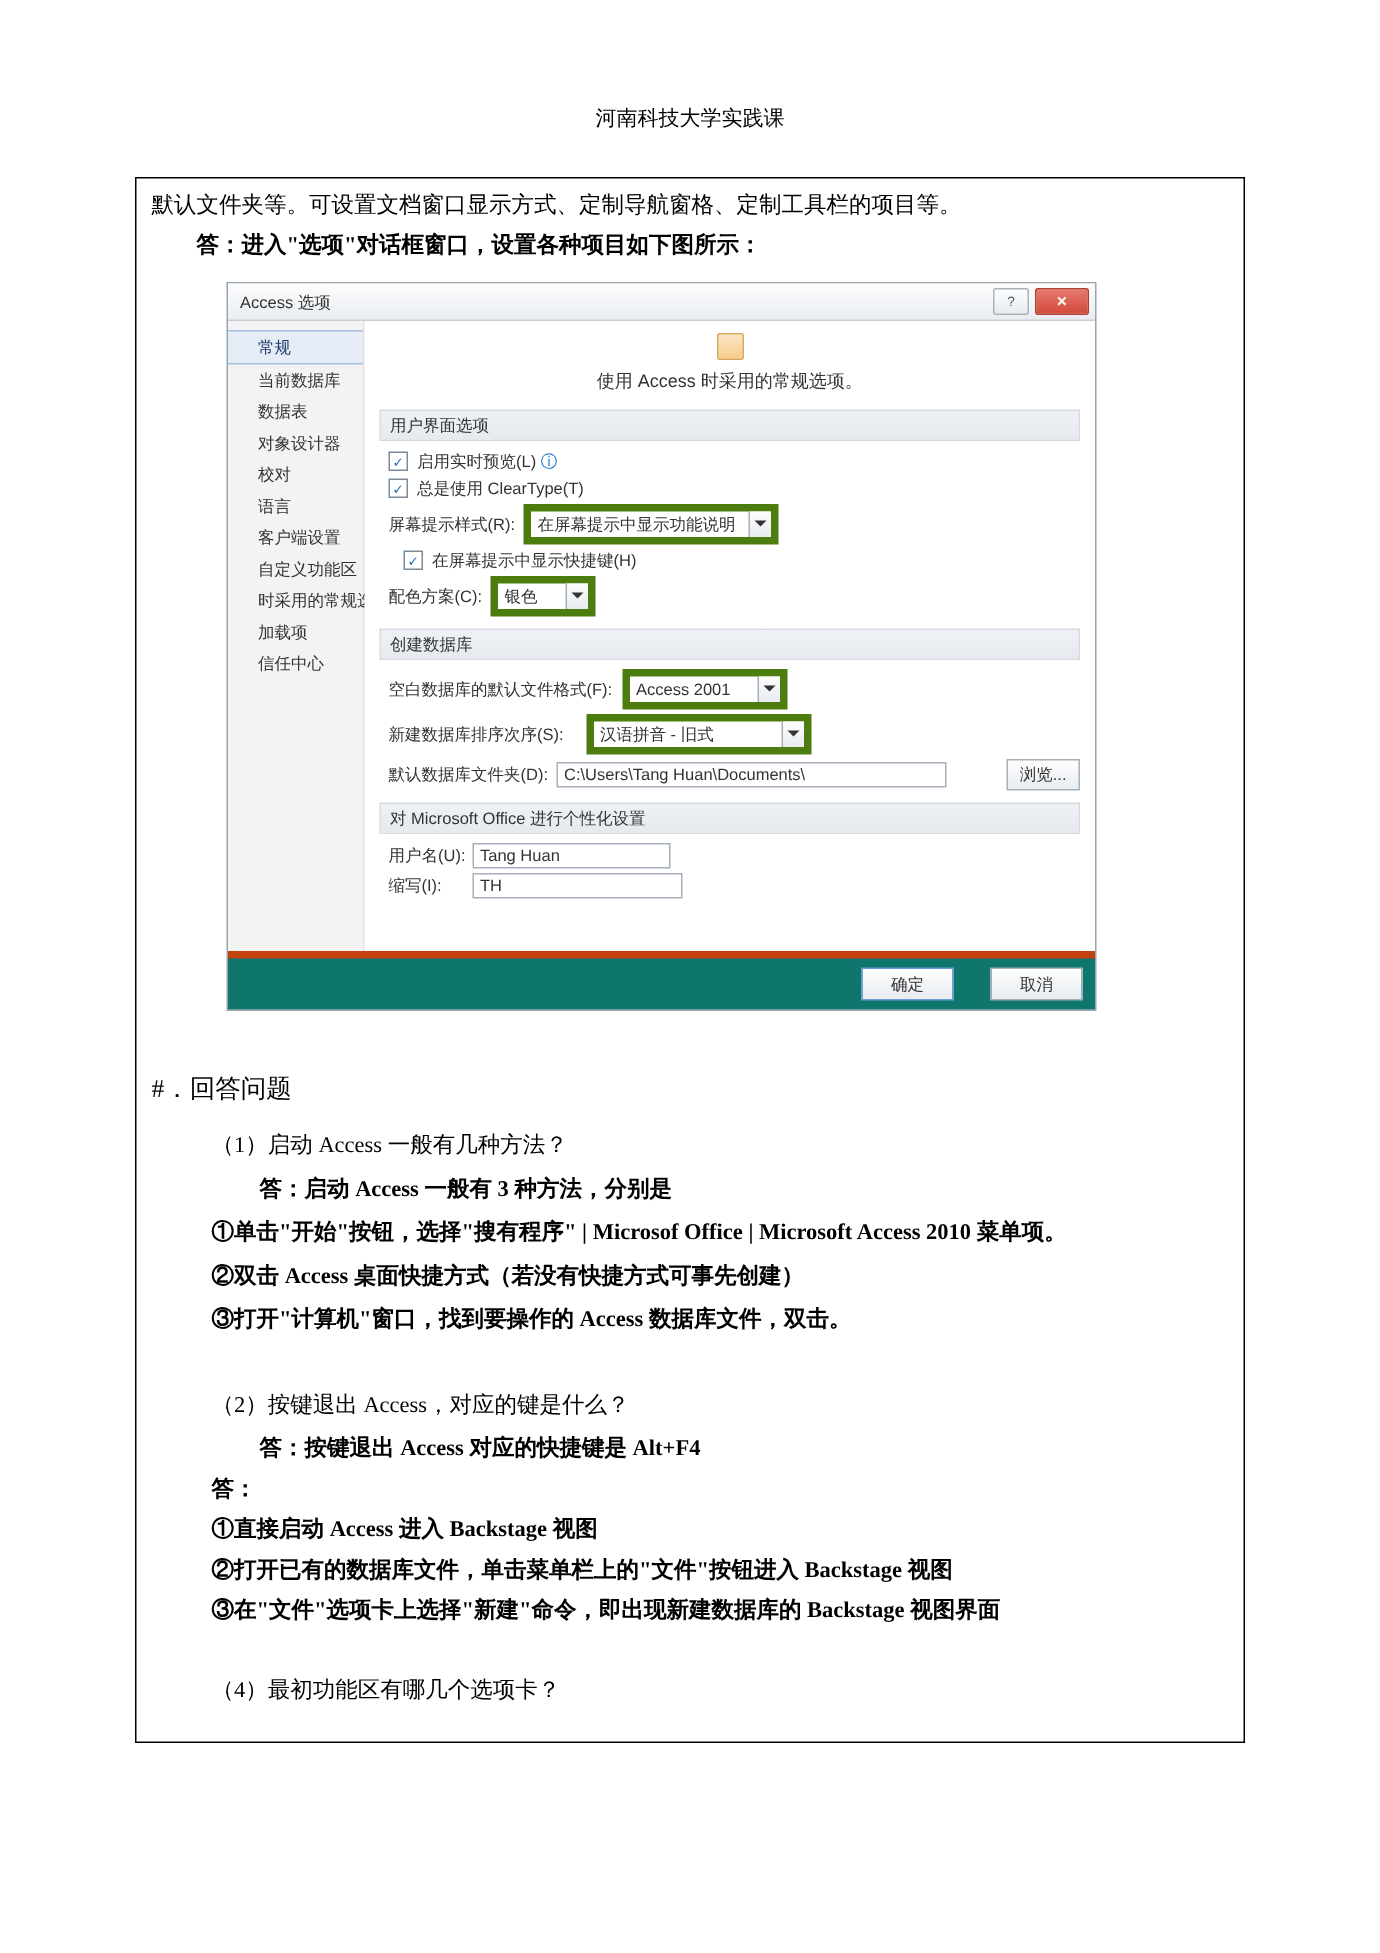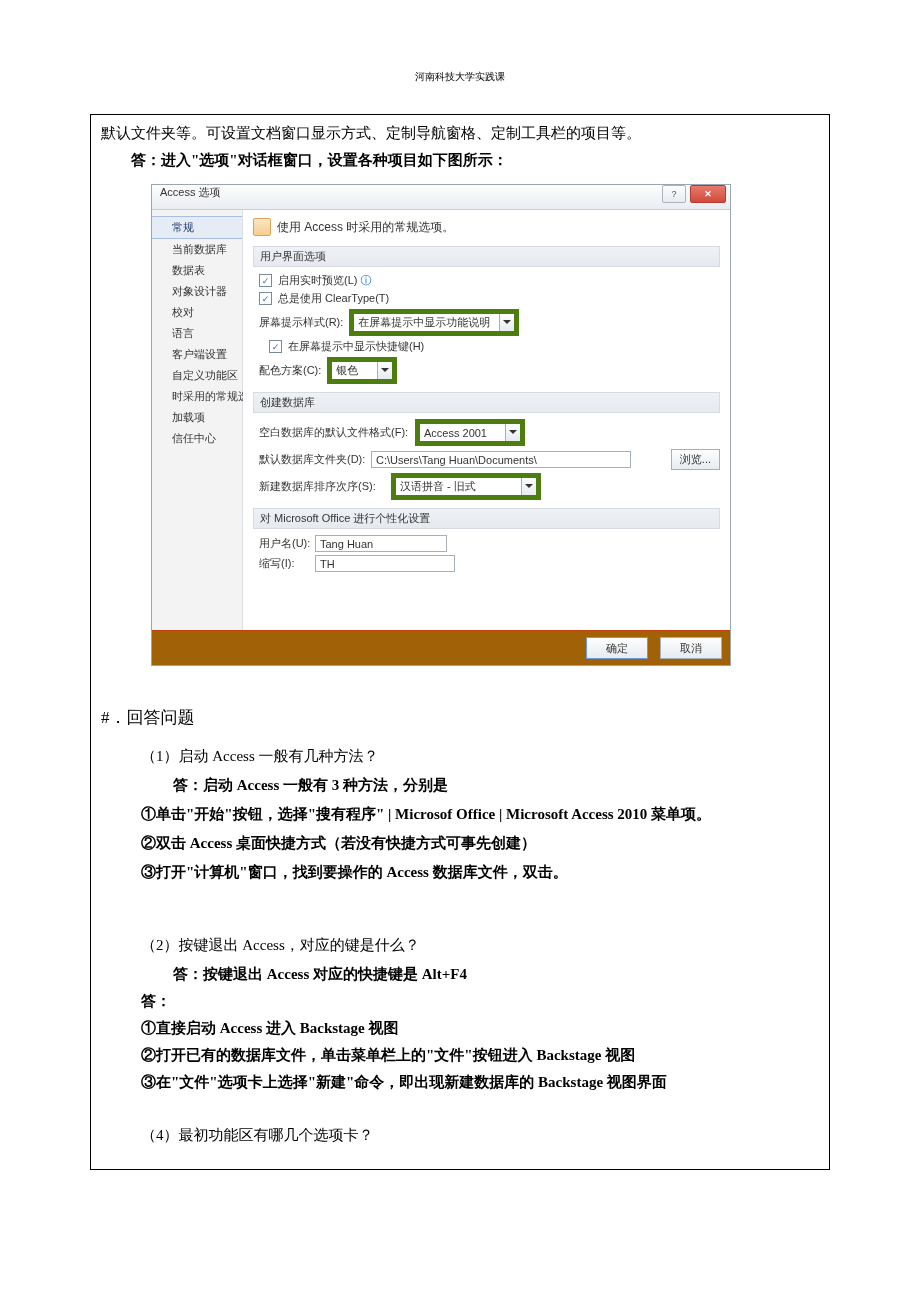--- a/index.html
+++ b/index.html
@@ -11,21 +11,21 @@
     color: #000;
     width: 920px;
   }
   .page {
     width: 920px;
     padding: 70px 100px 40px 100px;
     box-sizing: border-box;
   }
   .header-title {
     text-align: center;
-    font-size: 10px;
+    font-size: 14px;
     margin-bottom: 30px;
   }
   .doc-box {
     border: 1px solid #000;
     padding: 5px 10px 20px 10px;
     margin: 0 -10px;
   }
   .text-line {
     font-size: 15px;
     line-height: 1.8;
@@ -39,20 +39,21 @@
     background: #f7f7f7;
     font-family: "Microsoft YaHei", "SimSun", sans-serif;
     font-size: 11px;
     color: #333;
     position: relative;
   }
   
   .dlg-titlebar {
     height: 24px;
     display: flex;
+    align-items: center;
     justify-content: space-between;
     background: linear-gradient(#fdfdfd, #e9edf2);
     border-bottom: 1px solid #c6ced6;
     padding: 0 4px 0 8px;
   }
   .dlg-titlebar .t-left { font-size: 11px; }
   .dlg-titlebar .t-right { display: flex; gap: 4px; }
   .win-btn {
     width: 22px; height: 16px;
     border: 1px solid #aab3bb;
@@ -92,20 +93,21 @@
     background: #fff;
     padding: 8px 10px;
     position: relative;
   }
   .dlg-head-row {
     display: flex;
     align-items: center;
     gap: 6px;
     margin-bottom: 10px;
     font-size: 12px;
+    flex-direction: column;
   }
   .dlg-head-row .icon-sq {
     width: 16px; height: 16px;
     background: linear-gradient(#fbe6c4,#f7cd8e);
     border: 1px solid #d9a556;
     border-radius: 2px;
   }
   .section-bar {
     background: linear-gradient(#eef1f5,#e6eaef);
     border: 1px solid #d7dbe0;
@@ -170,26 +172,26 @@
   .browse-btn {
     border: 1px solid #a5b0bb;
     background: linear-gradient(#fdfdfd,#e7ecf1);
     height: 19px;
     padding: 0 8px;
     display: inline-flex;
     align-items: center;
     font-size: 11px;
   }
   .dlg-buttons {
-    border-top: 1px solid #c2410c;
+    border-top: 5px solid #c2410c;
     padding: 6px 8px;
     display: flex;
     justify-content: flex-end;
-    gap: 12px;
-    background: #a16207;
+    gap: 24px;
+    background: #0f766e;
   }
   .dlg-btn {
     border: 1px solid #a5b0bb;
     background: linear-gradient(#fdfdfd,#e7ecf1);
     min-width: 60px;
     height: 20px;
     display: inline-flex;
     align-items: center;
     justify-content: center;
     font-size: 11px;
@@ -278,31 +280,31 @@
 
           <div class="section-bar" style="margin-top:8px">创建数据库</div>
           <div class="opt-row">
             <span class="opt-label" style="width:150px">空白数据库的默认文件格式(F):</span>
             <span class="combo" style="min-width:80px">
                 <span>Access 2001</span>
                 <span class="arrow"></span>
               </span>
           </div>
           <div class="opt-row">
-            <span class="opt-label" style="width:106px">默认数据库文件夹(D):</span>
-            <span class="txt-box" style="width:260px">C:\Users\Tang Huan\Documents\</span>
-            <span style="flex:1"></span>
-            <span class="browse-btn">浏览...</span>
-          </div>
-          <div class="opt-row">
             <span class="opt-label" style="width:126px">新建数据库排序次序(S):</span>
             <span class="combo" style="min-width:120px">
                 <span>汉语拼音 - 旧式</span>
                 <span class="arrow"></span>
               </span>
+          </div>
+          <div class="opt-row">
+            <span class="opt-label" style="width:106px">默认数据库文件夹(D):</span>
+            <span class="txt-box" style="width:260px">C:\Users\Tang Huan\Documents\</span>
+            <span style="flex:1"></span>
+            <span class="browse-btn">浏览...</span>
           </div>
 
           <div class="section-bar" style="margin-top:8px">对 Microsoft Office 进行个性化设置</div>
           <div class="opt-row">
             <span class="opt-label" style="width:50px">用户名(U):</span>
             <span class="txt-box" style="width:132px">Tang Huan</span>
           </div>
           <div class="opt-row">
             <span class="opt-label" style="width:50px">缩写(I):</span>
             <span class="txt-box" style="width:140px">TH</span>
@@ -317,21 +319,21 @@
 
     <div class="section-num">#．回答问题</div>
 
     <div class="qa-block">
       <div class="q text-line">（1）启动 Access 一般有几种方法？</div>
       <div class="a text-line bold-answer">答：启动 Access 一般有 3 种方法，分别是</div>
       <div class="sub text-line bold-answer">①单击"开始"按钮，选择"搜有程序" | Microsof Office | Microsoft Access 2010  菜单项。</div>
       <div class="sub text-line bold-answer">②双击  Access  桌面快捷方式（若没有快捷方式可事先创建）</div>
       <div class="sub text-line bold-answer">③打开"计算机"窗口，找到要操作的  Access  数据库文件，双击。</div>
 
-      <div class="q text-line" style="margin-top:46px">（2）按键退出 Access，对应的键是什么？</div>
+      <div class="q text-line" style="margin-top:30px">（2）按键退出 Access，对应的键是什么？</div>
       <div class="a text-line bold-answer">答：按键退出 Access 对应的快捷键是 Alt+F4</div>
 
       <div class="text-line bold-answer" style="padding-left:40px">答：</div>
       <div class="text-line bold-answer" style="padding-left:40px">①直接启动 Access 进入 Backstage 视图</div>
       <div class="text-line bold-answer" style="padding-left:40px">②打开已有的数据库文件，单击菜单栏上的"文件"按钮进入 Backstage 视图</div>
       <div class="text-line bold-answer" style="padding-left:40px">③在"文件"选项卡上选择"新建"命令，即出现新建数据库的 Backstage 视图界面</div>
 
       <div class="q text-line" style="margin-top:26px">（4）最初功能区有哪几个选项卡？</div>
     </div>
 

